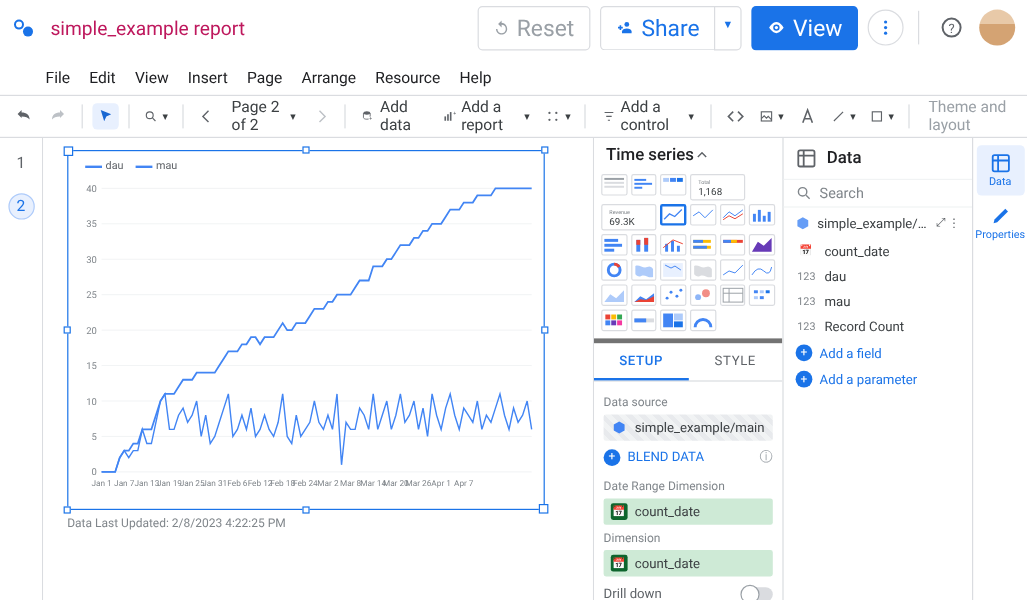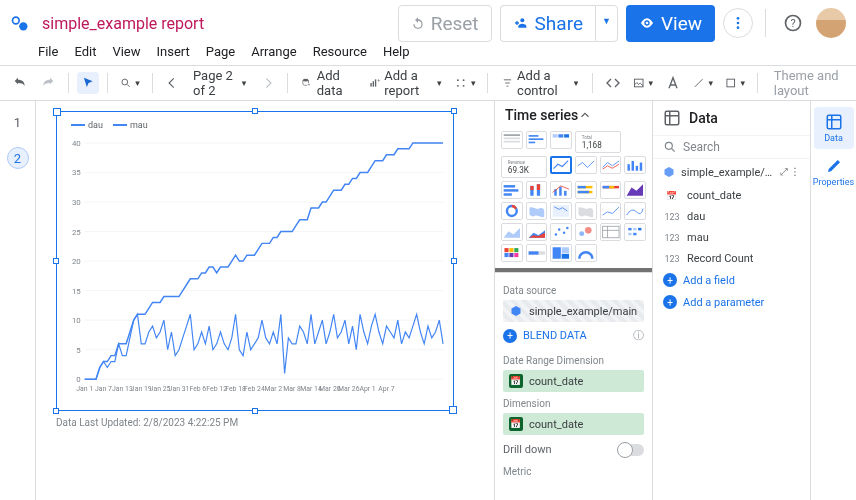--- a/index.html
+++ b/index.html
@@ -4,21 +4,21 @@
 <style>
 * { box-sizing: border-box; margin: 0; padding: 0; font-family: 'Google Sans', Roboto, Arial, sans-serif; }
 body { width: 856px; height: 500px; overflow: hidden; background: #fff; font-size: 13px; color: #202124; }
 
 
 .header { display: flex; align-items: center; padding: 4px 10px 0; height: 42px; }
 .logo { width: 20px; height: 20px; margin-right: 8px; color: #1a73e8; }
 .title-area { flex: 1; }
 .doc-title { font-size: 16px; color: #be185d; padding: 2px 4px; }
 .menubar { display: flex; gap: 16px; padding: 2px 38px 6px; font-size: 13px; color: #202124; }
-.menubar span { cursor: pointer; }
+.menubar span { cursor: pointer; margin-top: 14px; }
 .header-actions { display: flex; align-items: center; gap: 8px; }
 .btn { display: inline-flex; align-items: center; gap: 6px; padding: 6px 12px; border-radius: 4px; font-size: 19px; cursor: pointer; border: 1px solid transparent; }
 .btn-reset { color: #9aa0a6; border: 1px solid #dadce0; }
 .btn-share { color: #1a73e8; border: 1px solid #dadce0; }
 .share-split { border-left: 1px solid #dadce0; padding: 6px 6px; color: #1a73e8; border-top:1px solid #dadce0;border-right:1px solid #dadce0;border-bottom:1px solid #dadce0; border-radius:0 4px 4px 0;}
 .btn-share-wrap { display:flex; }
 .btn-share-wrap .btn-share{border-radius:4px 0 0 4px; border-right:none;}
 .btn-view { background: #1a73e8; color: #fff; }
 .icon-btn { width: 30px; height: 30px; display: inline-flex; align-items: center; justify-content: center; border-radius: 50%; cursor: pointer; color: #5f6368; }
 .icon-btn.bordered { border: 1px solid #dadce0; }
@@ -556,20 +556,22 @@
             <rect x="13" y="10" width="9" height="6" fill="#1a73e8"></rect>
           </svg>
         </span>
       <span class="gal">
           <svg viewBox="0 0 24 18">
             <path d="M4 16a8 8 0 0116 0" stroke="#4285f4" stroke-width="3" fill="none"></path>
           </svg>
         </span>
     </div>
     <div class="config-tabs">
+      <div class="config-tab active">SETUP</div>
+      <div class="config-tab">STYLE</div>
     </div>
     <div class="config-body">
       <div class="cfg-label">Data source</div>
       <div class="chip src">
         <span class="chip-ic">
             <svg width="12" height="12" viewBox="0 0 24 24">
               <path d="M12 2L3 7v10l9 5 9-5V7l-9-5z" fill="#4285f4"></path>
             </svg>
           </span>
         <span>simple_example/main</span>

